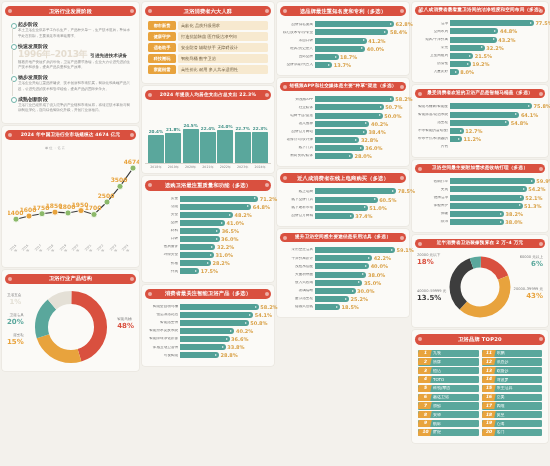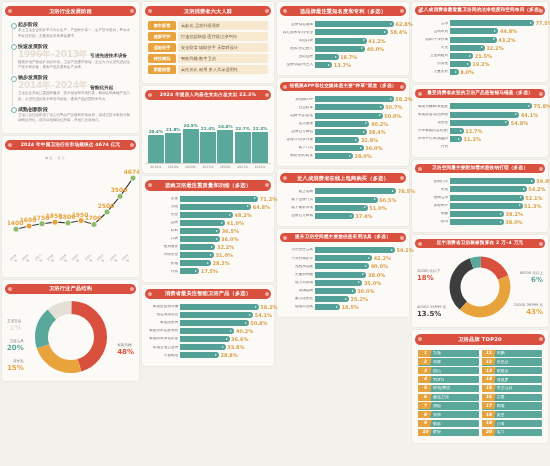--- a/index.html
+++ b/index.html
@@ -74,21 +74,21 @@
   
   .linewrap{position:relative;height:118px;padding:2px 3px 0 3px;}
   .line-unit{position:absolute;top:3px;left:40px;font-size:3.2px;color:#9a9a9a;letter-spacing:1px;}
   .lsvg{display:block}
   .laxis{display:flex;justify-content:space-between;padding:0 2px;}
   .laxis span{font-size:3px;color:#8d8d8d;transform:rotate(-45deg);transform-origin:center;
     display:inline-block;width:9px;text-align:center;}
 
   
   .donutwrap{display:flex;align-items:center;justify-content:center;height:80px;position:relative;}
-  .dleg{position:absolute;font-size:3.6px;color:#7d7d7d;line-height:1.3;white-space:nowrap;margin-top:16px;}
+  .dleg{position:absolute;font-size:3.6px;color:#7d7d7d;line-height:1.3;white-space:nowrap;}
   .dleg b{display:block;font-size:7px;font-weight:bold;margin-top:.5px;}
 
   
   .top20{padding:2px 3px 3px 3px;display:flex;gap:3px;}
   .t20col{flex:1;display:flex;flex-direction:column;gap:1.6px;}
   .t20row{display:flex;align-items:center;gap:2px;background:#5aa79c;border-radius:1px;
     padding:1.4px 2px;position:relative;overflow:hidden;}
   .t20row:before{content:"";position:absolute;left:0;top:0;bottom:0;width:13px;
     background:#e8a33d;transform:skewX(-12deg);transform-origin:left;}
   .t20rank{position:relative;z-index:2;flex:0 0 11px;color:#fff;font-size:4.4px;font-weight:bold;
@@ -113,24 +113,20 @@
           <div class="tl-item">
             <div class="tl-stage">快速发展阶段</div>
             <div class="tl-head">
               <div class="tl-years">1996年–2013年</div>
               <div class="tl-tag">引进先进技术设备</div>
             </div>
             <div class="tl-desc">随着房地产快速扩张的带动，卫浴产品需求激增，企业大力引进先进的生产技术和设备，提高产品质量和生产效率。</div>
           </div>
           <div class="tl-item">
             <div class="tl-stage">稳步发展阶段</div>
-            <div class="tl-head">
-              <div class="tl-years">2014年–2024年</div>
-              <div class="tl-tag">智能化兴起</div>
-            </div>
             <div class="tl-desc">卫浴企业开始注重品牌建设、技术创新和市场拓展，智能化和高端产品兴起，引进先进的技术和管理经验，提高产品的国际竞争力。</div>
           </div>
           <div class="tl-item">
             <div class="tl-stage">成熟创新阶段</div>
             <div class="tl-desc">卫浴行业已经形成了较为完整的产业链和市场体系，将通过技术革新与智能制造深化，迈向绿色智能化升级，开创行业新格局。</div>
           </div>
         </div>
     </div>
 
     <div class="card">

